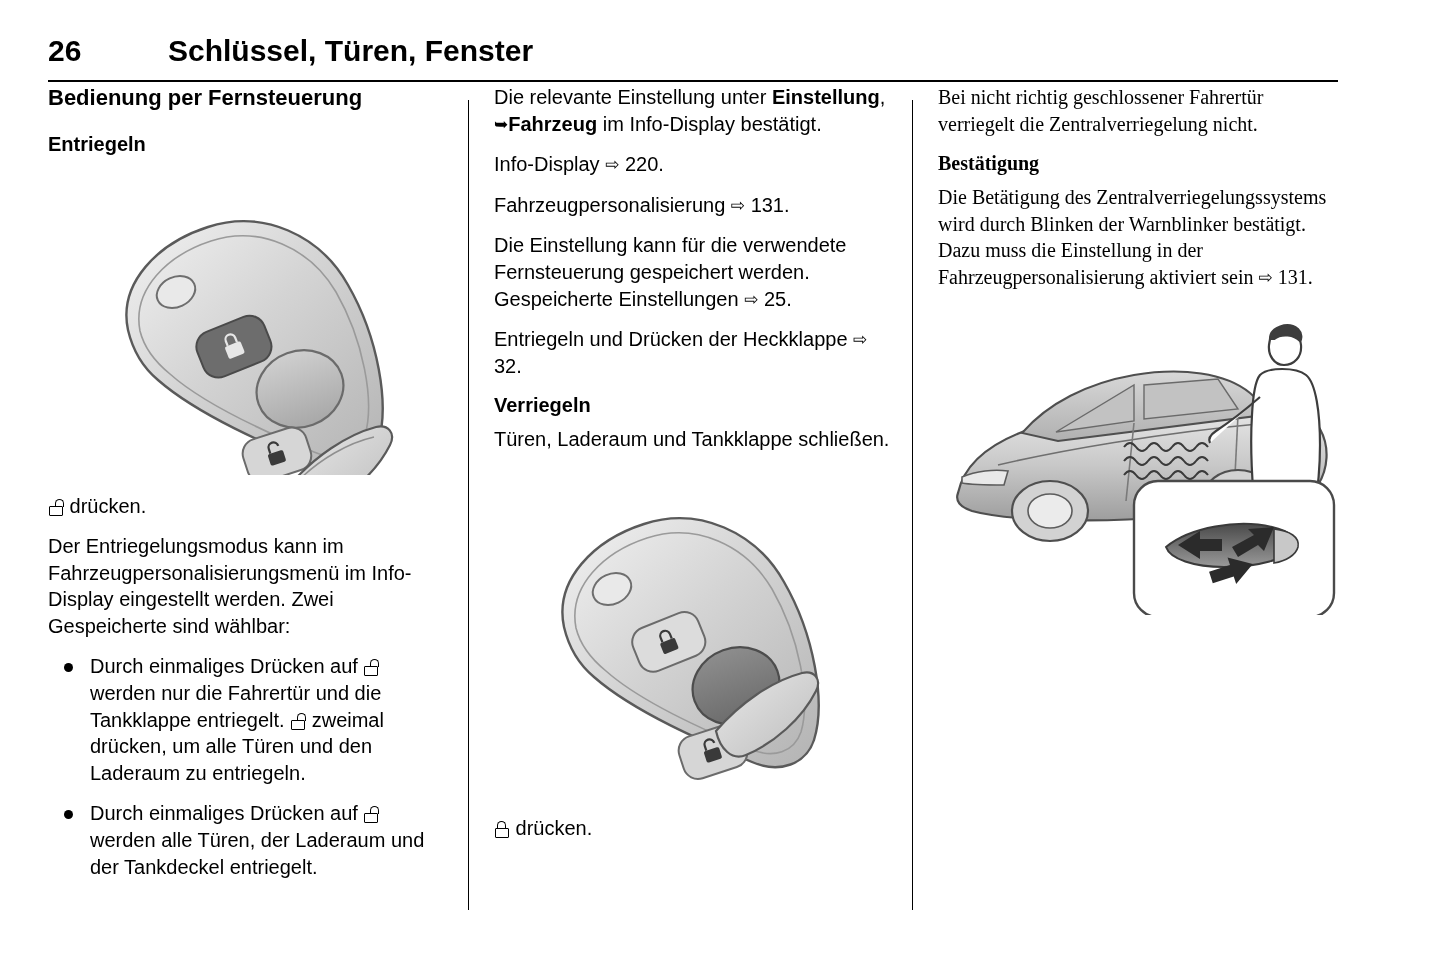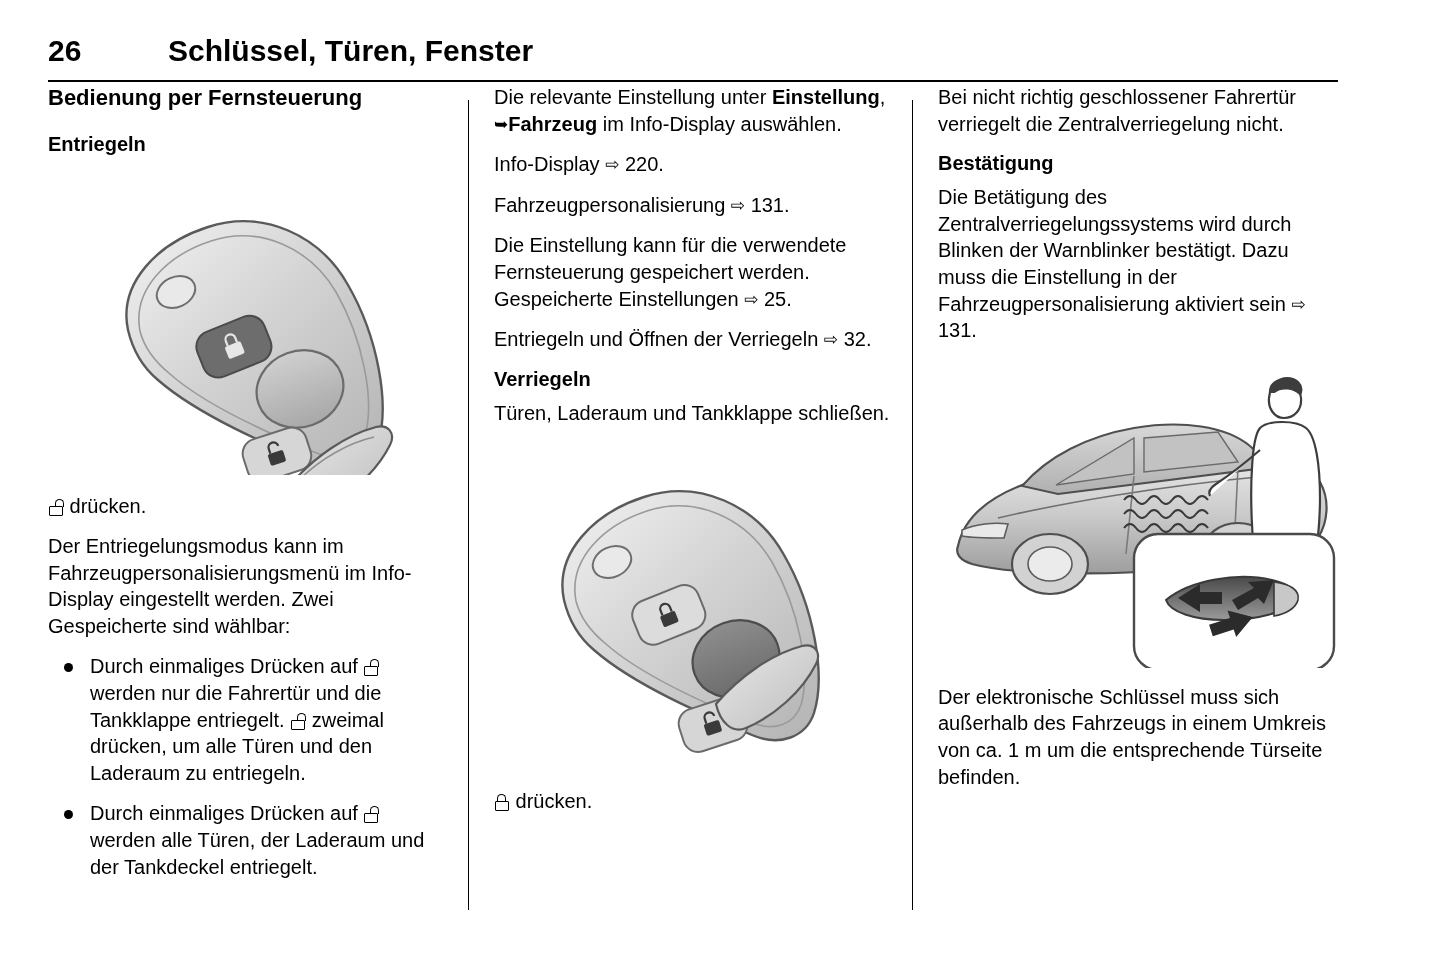--- a/index.html
+++ b/index.html
@@ -55,21 +55,21 @@
   }
 
   
   .col {
     position: absolute;
     top: 84px;
     width: 390px;
   }
   .col1 { left: 48px; width: 400px;}
   .col2 { left: 494px; width: 400px; }
-  .col3 { left: 938px; width: 400px; }
+  .col3 { left: 938px; width: 400px; font-family: Liberation Serif, serif; }
 
   .divider {
     position: absolute;
     top: 100px;
     width: 1px;
     height: 810px;
     background: #000;
   }
   .div1 { left: 468px; }
   .div2 { left: 912px; }
@@ -259,21 +259,21 @@
       </li>
     </ul>
   </div>
 
   <div class="col col2">
 
     <p class="body">
       <span>Die relevante Einstellung unter</span>
       <span class="bold-inline">Einstellung</span><span>,</span>
       <span class="arrow-ref">➥</span><span class="bold-inline">Fahrzeug</span>
-      <span>im Info-Display auswählen.</span>
+      <span>im Info-Display bestätigt.</span>
     </p>
 
     <p class="body">
       <span>Info-Display</span>
       <span class="arrow-ref">⇨</span>
       <span>220.</span>
     </p>
 
     <p class="body">
       <span>Fahrzeugpersonalisierung</span>
@@ -281,21 +281,21 @@
       <span>131.</span>
     </p>
 
     <p class="body">
       <span>Die Einstellung kann für die verwendete Fernsteuerung gespeichert werden. Gespeicherte Einstellungen</span>
       <span class="arrow-ref">⇨</span>
       <span>25.</span>
     </p>
 
     <p class="body">
-      <span>Entriegeln und Öffnen der Verriegeln</span>
+      <span>Entriegeln und Drücken der Heckklappe</span>
       <span class="arrow-ref">⇨</span>
       <span>32.</span>
     </p>
 
     <h3 class="sub">Verriegeln</h3>
     <p class="body">Türen, Laderaum und Tankklappe schließen.</p>
 
     <div class="fob">
       <svg width="400" height="330" viewBox="0 0 400 330" xmlns="http://www.w3.org/2000/svg">
         <defs>
@@ -428,16 +428,15 @@
                  C 350 254, 320 262, 286 262 C 256 262, 232 254, 228 242 Z" fill="url(#handleg)" stroke="#3a3a3a" stroke-width="2"></path>
         <path d="M336 224 C 352 226, 362 232, 360 242 C 358 250, 348 256, 336 258 Z" fill="#c8c8c8" stroke="#3a3a3a" stroke-width="1.6"></path>
 
         <path d="M284 234 L 262 234 L 262 226 L 240 240 L 262 254 L 262 246 L 284 246 Z" fill="#2b2b2b"></path>
         <path d="M300 286 L 322 286 L 322 278 L 344 292 L 322 306 L 322 298 L 300 298 Z" fill="#2b2b2b" transform="translate(-30,-26) rotate(-18 322 286)"></path>
         <path d="M296 274 L 276 286 L 286 292 L 268 304" fill="none" stroke="#2b2b2b" stroke-width="0"></path>
         <path d="M330 250 L 352 238 L 346 232 L 372 230 L 362 254 L 356 248 L 336 260 Z" fill="#2b2b2b" transform="translate(-36,-8) scale(1) "></path>
       </svg>
     </div>
 
-    <p class="caption">Der elektronische Schlüssel muss sich außerhalb des Fahrzeugs in einem Umkreis von ca. 1 m um die entsprechende Türseite befinden.</p>
   </div>
 
 </div>
 
 </body></html>

